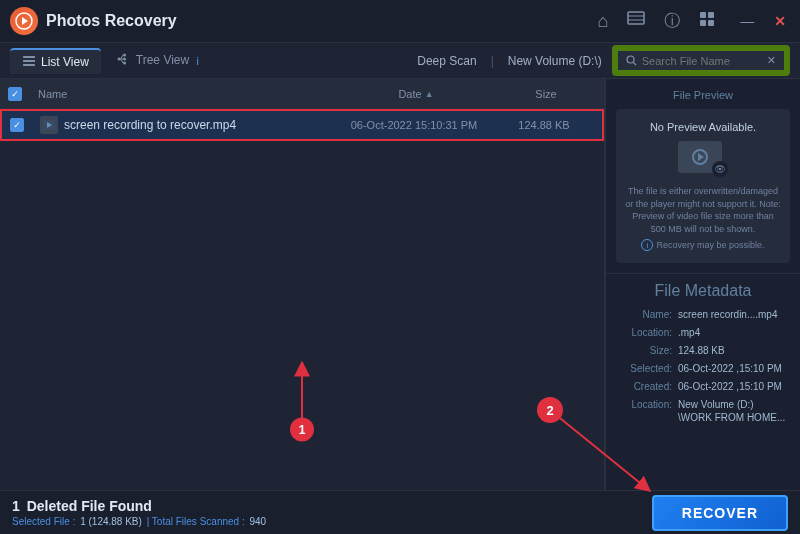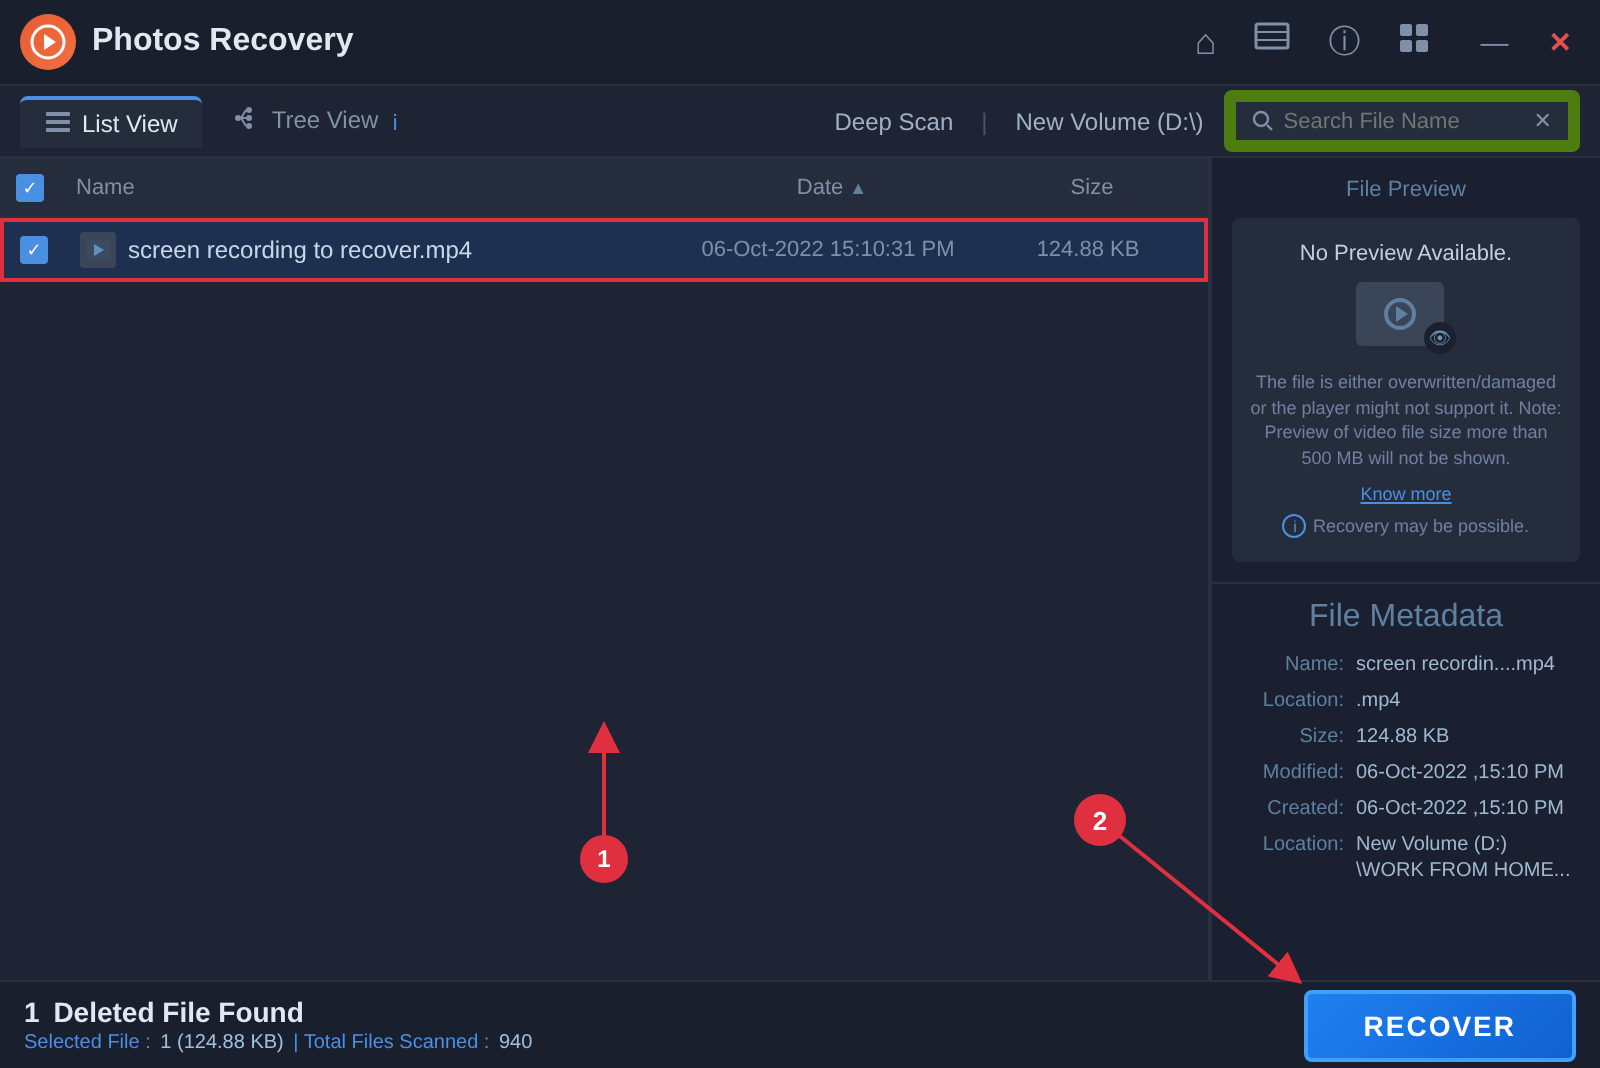--- a/index.html
+++ b/index.html
@@ -546,23 +546,20 @@
             <div class="video-film">
               <div class="play-btn">
                 <div class="play-triangle"></div>
               </div>
             </div>
             <div class="eye-badge">👁</div>
           </div>
           <div class="no-preview-text">
             <span>The file is either overwritten/damaged or the player might not support it. Note: Preview of video file size more than 500 MB will not be shown.</span>
           </div>
-          <div style="margin-top:4px;">
-            <a class="know-more">Know more</a>
-          </div>
           <div class="recovery-possible">
             <div class="info-icon">i</div>
             <span>Recovery may be possible.</span>
           </div>
         </div>
       </div>
 
       <div class="metadata-section">
         <div class="metadata-title">File Metadata</div>
         <div class="meta-row">
@@ -571,21 +568,21 @@
         </div>
         <div class="meta-row">
           <span class="meta-label">Location:</span>
           <span class="meta-value">.mp4</span>
         </div>
         <div class="meta-row">
           <span class="meta-label">Size:</span>
           <span class="meta-value">124.88 KB</span>
         </div>
         <div class="meta-row">
-          <span class="meta-label">Modified:</span>
+          <span class="meta-label">Selected:</span>
           <span class="meta-value">06-Oct-2022 ,15:10 PM</span>
         </div>
         <div class="meta-row">
           <span class="meta-label">Created:</span>
           <span class="meta-value">06-Oct-2022 ,15:10 PM</span>
         </div>
         <div class="meta-row">
           <span class="meta-label">Location:</span>
           <span class="meta-value">New Volume (D:) \WORK FROM HOME...</span>
         </div>

